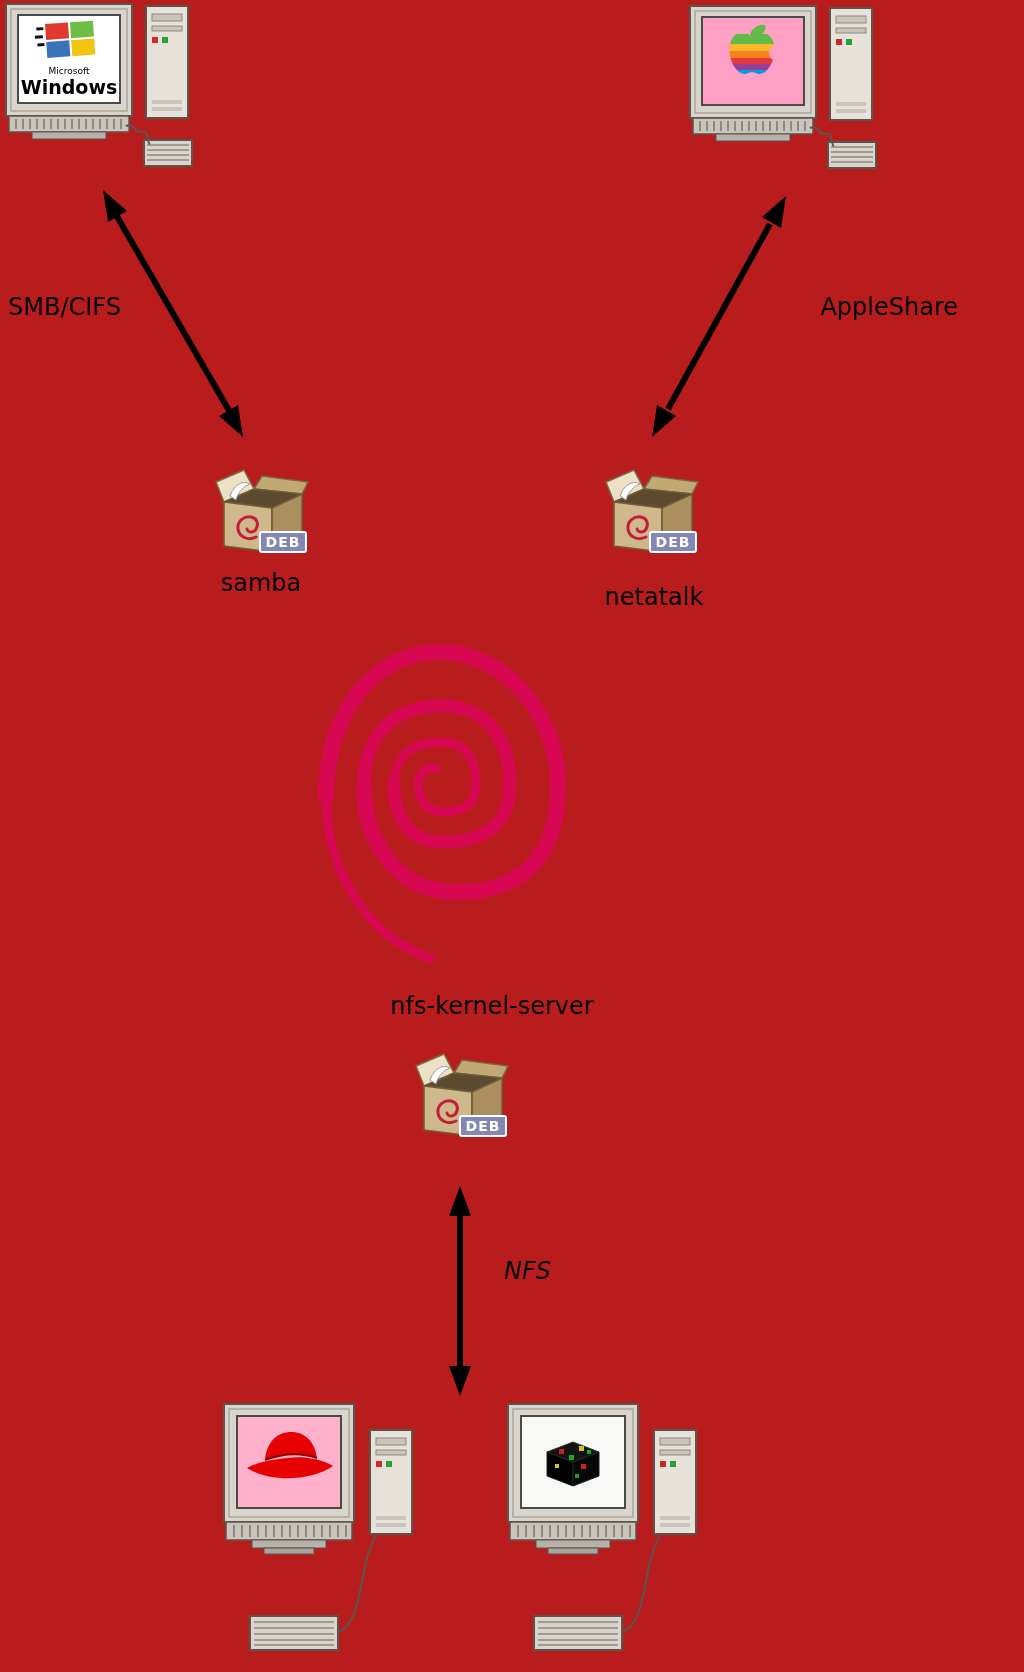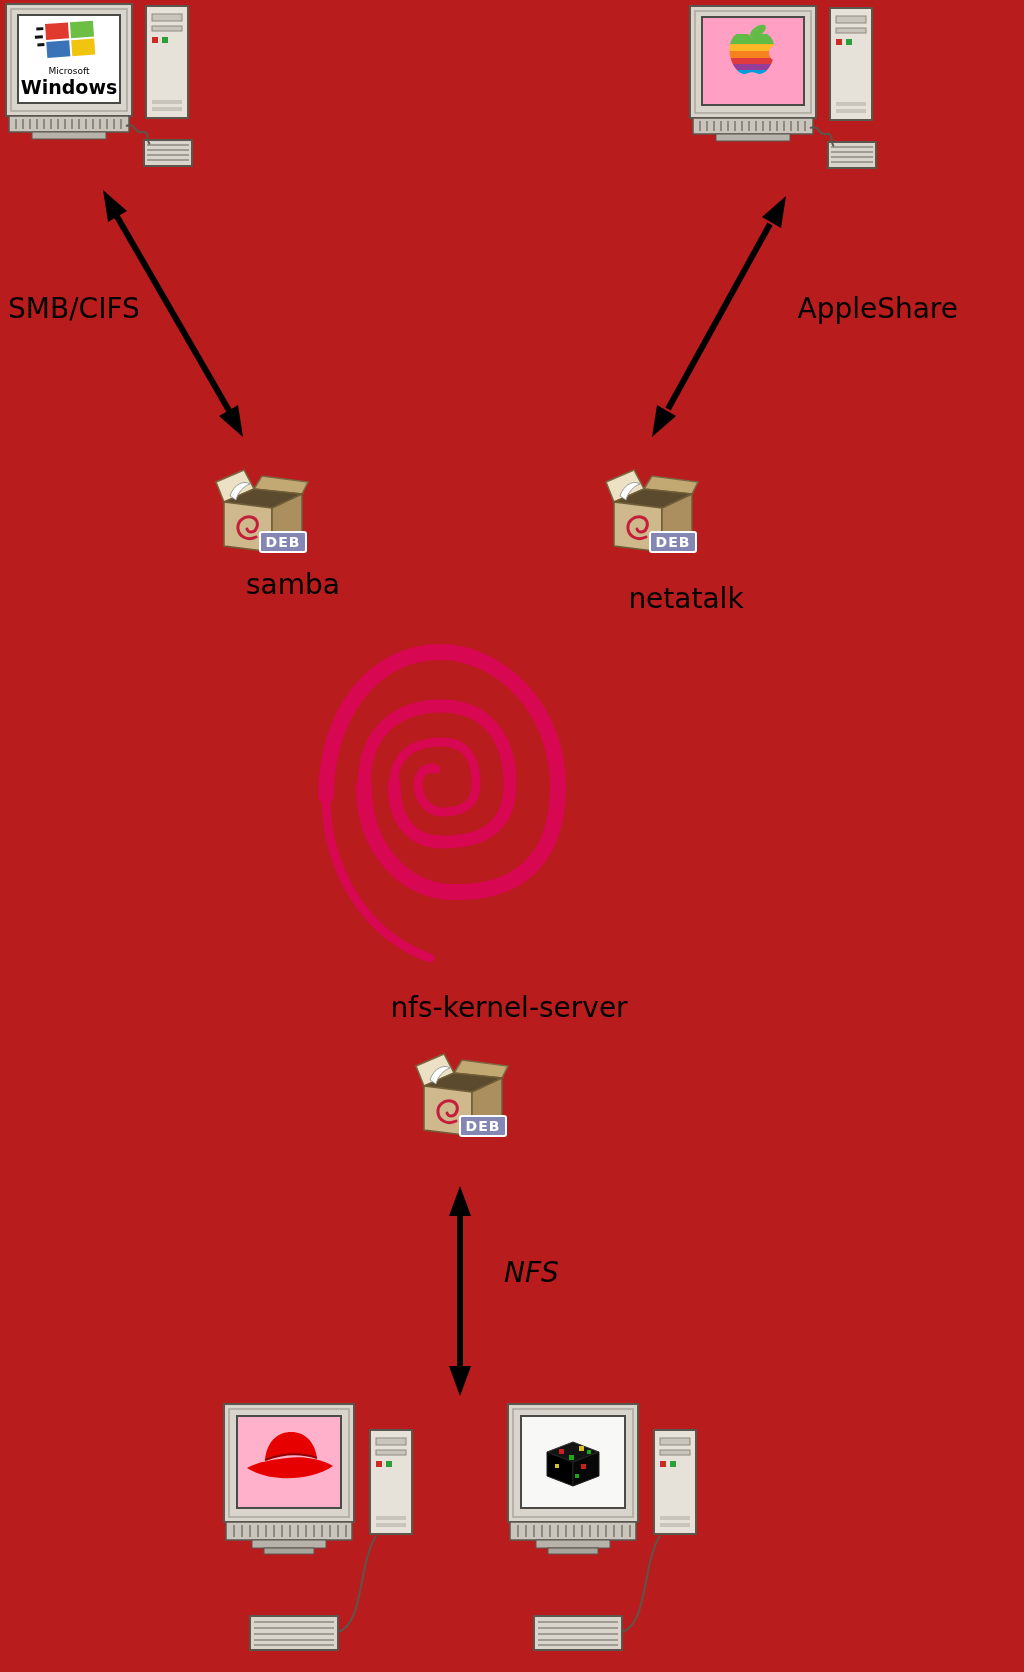--- a/index.html
+++ b/index.html
@@ -2,23 +2,23 @@
 <html><head>
 <meta charset="utf-8">
 <style>
   html,body{margin:0;padding:0;background:#fff;}
   .canvas{
     position:relative;width:1024px;height:1672px;background:#b91c1c;
     overflow:hidden;font-family:"DejaVu Sans", sans-serif;color:#000;
   }
   .layer{position:absolute;left:0;top:0;}
   .label{
-    position:absolute;font-size:28px;line-height:1.1;color:#000;white-space:nowrap;
+    position:absolute;font-size:24px;line-height:1.1;color:#000;white-space:nowrap;
   }
-  .label.center{transform:translateX(-50%);margin-left:32px;}
+  .label.center{transform:translateX(-50%);}
   .label.right{transform:translateX(-100%);}
   svg{font-family:"DejaVu Sans", sans-serif;}
 </style>
 </head>
 <body>
 
 <div class="canvas">
 
   <svg class="layer" width="1024" height="1672" viewBox="0 0 1024 1672">
 
@@ -167,16 +167,16 @@
         <rect x="-18" y="2" width="4" height="4" fill="#d8c020"></rect>
         <rect x="6" y="-16" width="5" height="5" fill="#d8c020"></rect>
       </g>
     </g>
   </svg>
 
   <div class="label" style="left:8px;top:294px;">SMB/CIFS</div>
   <div class="label right" style="left:958px;top:294px;">AppleShare</div>
   <div class="label center" style="left:261px;top:570px;">samba</div>
   <div class="label center" style="left:654px;top:584px;">netatalk</div>
-  <div class="label center" style="left:477px;top:993px;">nfs-kernel-server</div>
+  <div class="label center" style="left:492px;top:993px;">nfs-kernel-server</div>
   <div class="label" style="left:504px;top:1258px;font-style:italic;">NFS</div>
 
 </div>
 
 </body></html>

